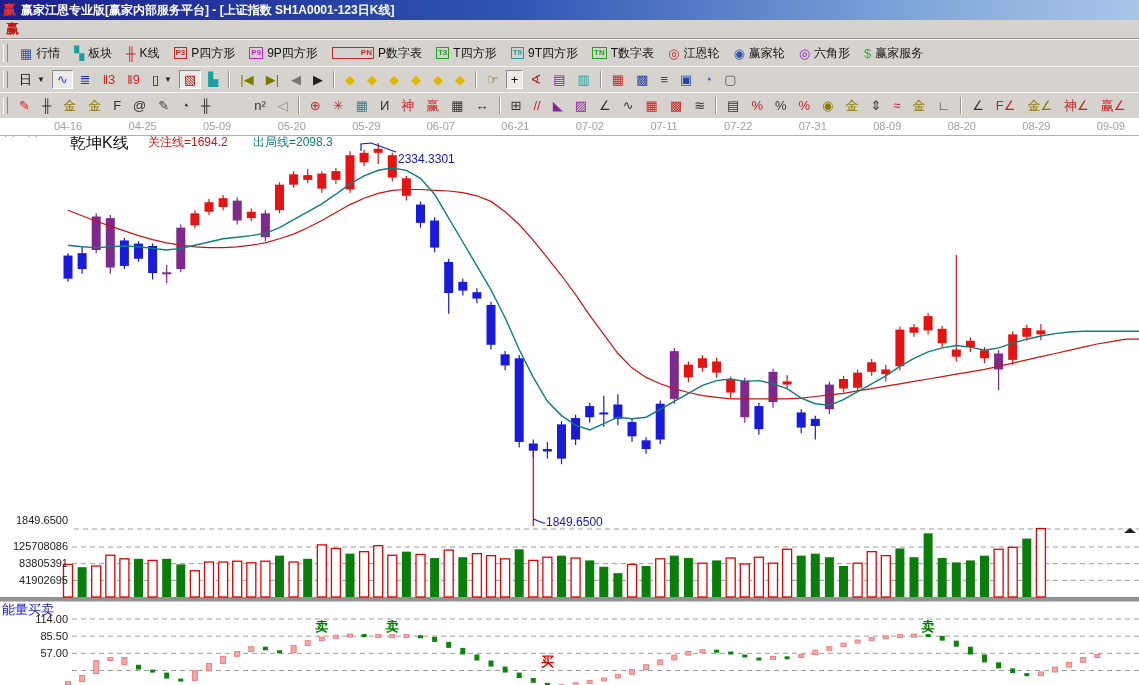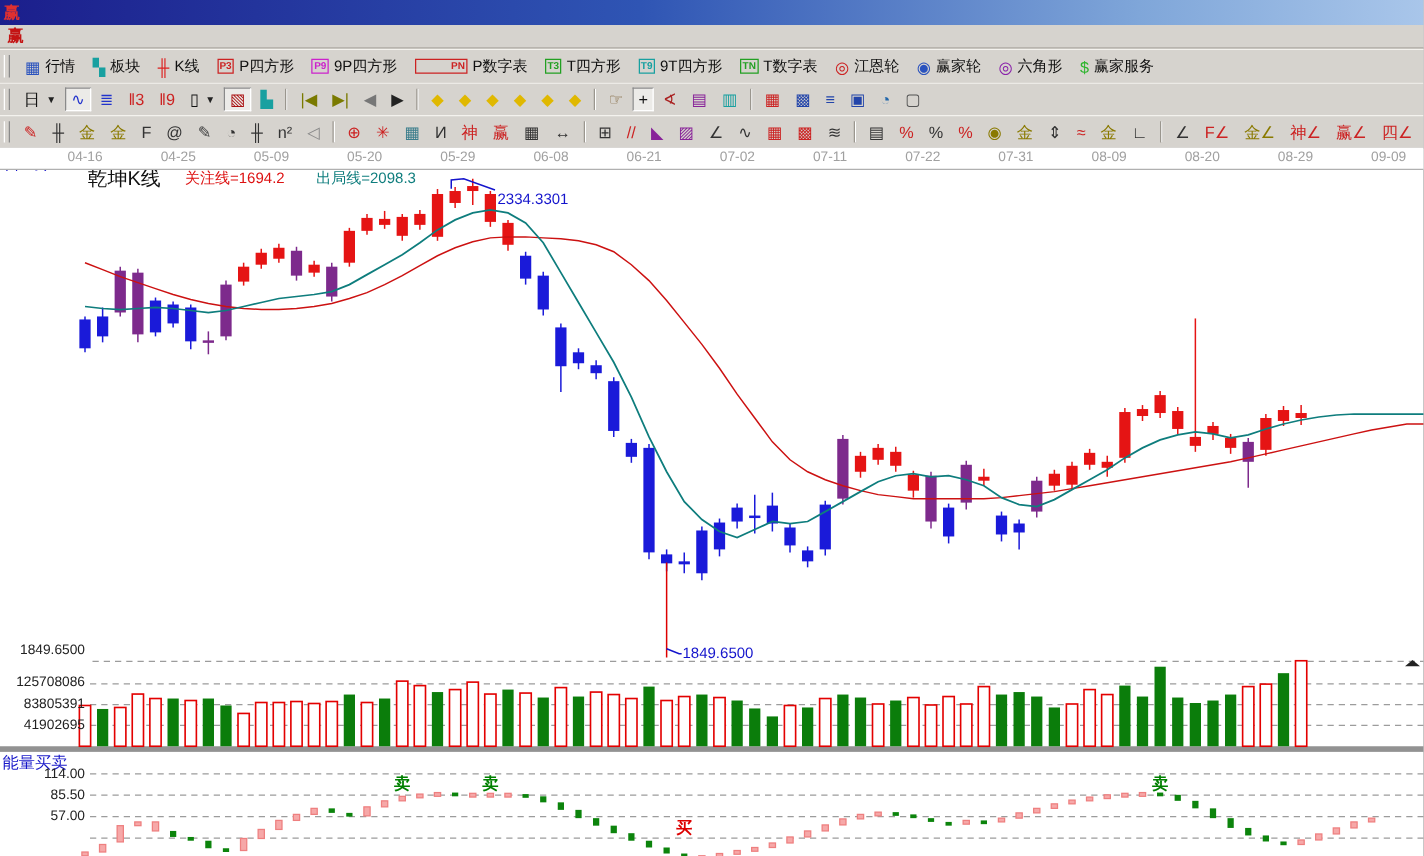--- a/index.html
+++ b/index.html
@@ -345,20 +345,21 @@
       <rect x="1094.8" y="654.518" width="5" height="3.009999999999991" fill="#f6a8a8" stroke="#ee7f7f" stroke-width="1"></rect>
       <text x="321.79999999999995" y="631" text-anchor="middle" font-size="13" font-weight="bold" fill="#008000">卖</text>
       <text x="392.3" y="631" text-anchor="middle" font-size="13" font-weight="bold" fill="#008000">卖</text>
       <text x="547.4" y="666" text-anchor="middle" font-size="13" font-weight="bold" fill="#dd0000">买</text>
       <text x="928.1" y="631" text-anchor="middle" font-size="13" font-weight="bold" fill="#008000">卖</text>
       <polygon points="1124,533 1136,533 1130,528" fill="#222"></polygon>
     </svg>
 
   <div class="titlebar chrome">
     <span class="app-ico">赢</span>
+    <span>赢家江恩专业版[赢家内部服务平台] - [上证指数  SH1A0001-123日K线]</span>
   </div>
 
   <div class="menubar chrome">
     <span class="logo">赢</span>
   </div>
 
   <div class="toolbar tb1 chrome" id="toolbar-main">
       <div class="grip"></div>
       <div class="tbtn">
         <span class="g" style="color: rgb(42, 82, 190);">▦</span>
@@ -532,21 +533,21 @@
       <div class="tbtn ico-btn">
         <span class="g" style="color: rgb(68, 68, 68);">✎</span>
       </div>
       <div class="tbtn ico-btn">
         <span class="g" style="color: rgb(51, 51, 51);">◔</span>
       </div>
       <div class="tbtn ico-btn">
         <span class="g" style="color: rgb(51, 51, 51);">╫</span>
       </div>
       <div class="tbtn ico-btn">
-        <span class="g" style="color: rgb(51, 51, 51);">n²</span>
+        <span class="g" style="color: rgb(51, 51, 51); margin-left: 32px;">n²</span>
       </div>
       <div class="tbtn ico-btn">
         <span class="g" style="color: rgb(136, 136, 136);">◁</span>
       </div>
       <div class="sep"></div>
       <div class="tbtn ico-btn">
         <span class="g" style="color: rgb(204, 34, 34);">⊕</span>
       </div>
       <div class="tbtn ico-btn">
         <span class="g" style="color: rgb(204, 34, 34);">✳</span>
@@ -649,21 +650,21 @@
       </div>
     </div>
 
   <div class="daterow chrome">
     <div class="dates" id="date-labels">
         <span>04-16</span>
         <span>04-25</span>
         <span>05-09</span>
         <span>05-20</span>
         <span>05-29</span>
-        <span>06-08</span>
+        <span>06-07</span>
         <span>06-21</span>
         <span>07-02</span>
         <span>07-11</span>
         <span>07-22</span>
         <span>07-31</span>
         <span>08-09</span>
         <span>08-20</span>
         <span>08-29</span>
         <span>09-09</span>
       </div>

